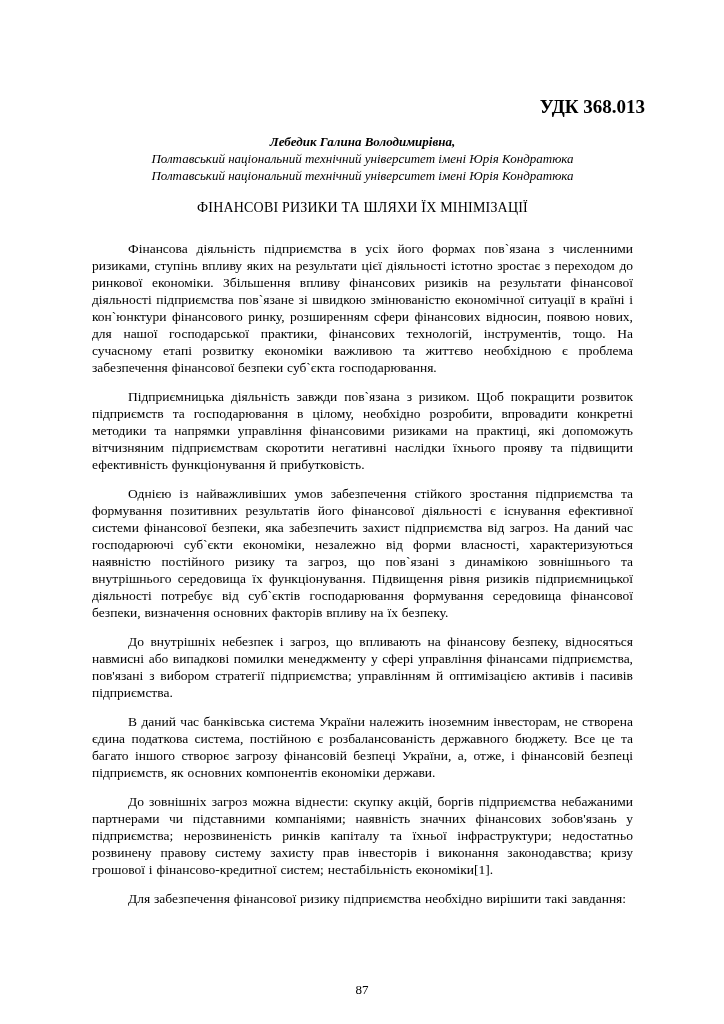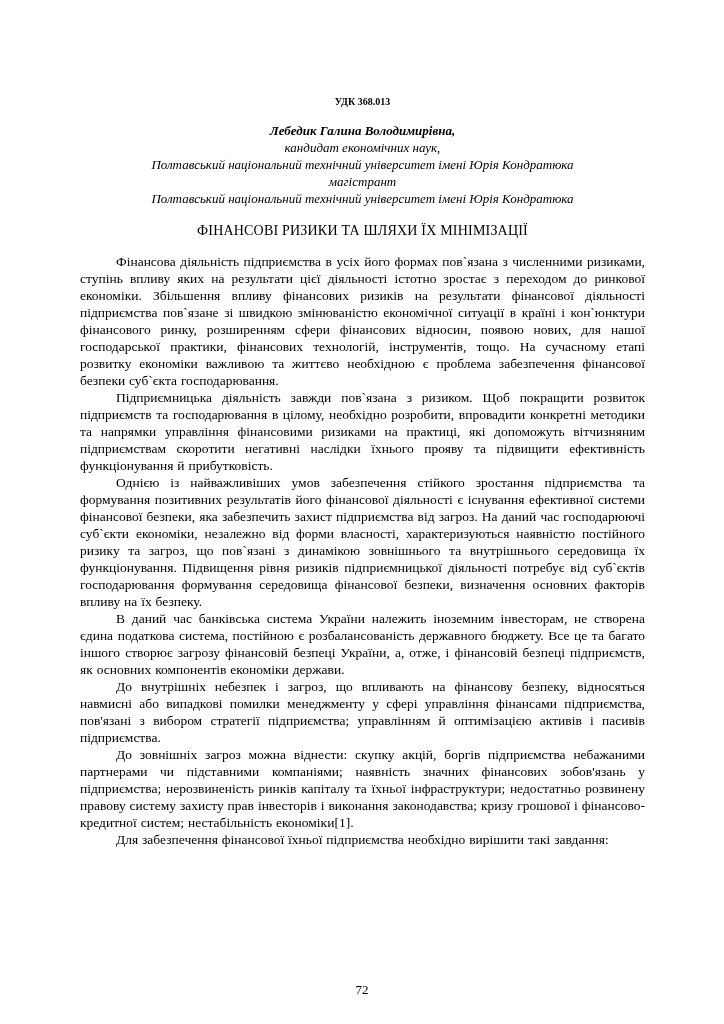--- a/index.html
+++ b/index.html
@@ -13,46 +13,46 @@
     height: 1024px;
     box-sizing: border-box;
     background: #ffffff;
     color: #000000;
     font-family: "Liberation Serif", serif;
     padding: 96px 79px 0 80px;
     overflow: hidden;
   }
   .udc {
     font-weight: bold;
-    font-size: 10px;
+    font-size: 19px;
     margin-bottom: 15px;
-    text-align: center;
+    text-align: right;
   }
   .authors {
     text-align: center;
     font-size: 13px;
     line-height: 17px;
   }
   .author-name {
     font-weight: bold;
     font-style: italic;
   }
   .author-degree,
   .author-affiliation {
     font-style: italic;
   }
   .article-title {
     text-align: center;
     font-size: 14px;
     font-weight: normal;
-    margin: 16px 0 14px 0;
+    margin: 16px 0 24px 0;
     letter-spacing: 0.2px;
   }
   .body-text p {
-    margin: 0;
+    margin: 12px;
     font-size: 13.5px;
     line-height: 17px;
     text-align: justify;
     text-indent: 36px;
     word-spacing: 0.5px;
   }
   .page-number {
     position: absolute;
     left: 0;
     right: 0;
@@ -64,36 +64,34 @@
 </head>
 <body>
 
 <div class="page">
 
   <div class="udc">УДК 368.013</div>
 
   <div class="authors">
     <div>
       <div class="author-name">Лебедик Галина Володимирівна,</div>
-      <div class="author-degree">кандидат економічних наук,</div>
       <div class="author-affiliation">Полтавський національний технічний університет імені Юрія Кондратюка</div>
     </div>
     <div>
-      <div class="author-degree">магістрант</div>
       <div class="author-affiliation">Полтавський національний технічний університет імені Юрія Кондратюка</div>
     </div>
   </div>
 
   <h1 class="article-title">ФІНАНСОВІ РИЗИКИ ТА ШЛЯХИ ЇХ МІНІМІЗАЦІЇ</h1>
 
   <div class="body-text">
     <p>Фінансова діяльність підприємства в усіх його формах пов`язана з численними ризиками, ступінь впливу яких на результати цієї діяльності істотно зростає з переходом до ринкової економіки. Збільшення впливу фінансових ризиків на результати фінансової діяльності підприємства пов`язане зі швидкою змінюваністю економічної ситуації в країні і кон`юнктури фінансового ринку, розширенням сфери фінансових відносин, появою нових, для нашої господарської практики, фінансових технологій, інструментів, тощо. На сучасному етапі розвитку економіки важливою та життєво необхідною є проблема забезпечення фінансової безпеки суб`єкта господарювання.</p>
     <p>Підприємницька діяльність завжди пов`язана з ризиком. Щоб покращити розвиток підприємств та господарювання в цілому, необхідно розробити, впровадити конкретні методики та напрямки управління фінансовими ризиками на практиці, які допоможуть вітчизняним підприємствам скоротити негативні наслідки їхнього прояву та підвищити ефективність функціонування й прибутковість.</p>
     <p>Однією із найважливіших умов забезпечення стійкого зростання підприємства та формування позитивних результатів його фінансової діяльності є існування ефективної системи фінансової безпеки, яка забезпечить захист підприємства від загроз. На даний час господарюючі суб`єкти економіки, незалежно від форми власності, характеризуються наявністю постійного ризику та загроз, що пов`язані з динамікою зовнішнього та внутрішнього середовища їх функціонування. Підвищення рівня ризиків підприємницької діяльності потребує від суб`єктів господарювання формування середовища фінансової безпеки, визначення основних факторів впливу на їх безпеку.</p>
+    <p>До внутрішніх небезпек і загроз, що впливають на фінансову безпеку, відносяться навмисні або випадкові помилки менеджменту у сфері управління фінансами підприємства, пов'язані з вибором стратегії підприємства; управлінням й оптимізацією активів і пасивів підприємства.</p>
     <p>В даний час банківська система України належить іноземним інвесторам, не створена єдина податкова система, постійною є розбалансованість державного бюджету. Все це та багато іншого створює загрозу фінансовій безпеці України, а, отже, і фінансовій безпеці підприємств, як основних компонентів економіки держави.</p>
-    <p>До внутрішніх небезпек і загроз, що впливають на фінансову безпеку, відносяться навмисні або випадкові помилки менеджменту у сфері управління фінансами підприємства, пов'язані з вибором стратегії підприємства; управлінням й оптимізацією активів і пасивів підприємства.</p>
     <p>До зовнішніх загроз можна віднести: скупку акцій, боргів підприємства небажаними партнерами чи підставними компаніями; наявність значних фінансових зобов'язань у підприємства; нерозвиненість ринків капіталу та їхньої інфраструктури; недостатньо розвинену правову систему захисту прав інвесторів і виконання законодавства; кризу грошової і фінансово-кредитної систем; нестабільність економіки[1].</p>
-    <p>Для забезпечення фінансової їхньої підприємства необхідно вирішити такі завдання:</p>
+    <p>Для забезпечення фінансової ризику підприємства необхідно вирішити такі завдання:</p>
   </div>
 
-  <div class="page-number">72</div>
+  <div class="page-number">87</div>
 
 </div>
 
 </body></html>

